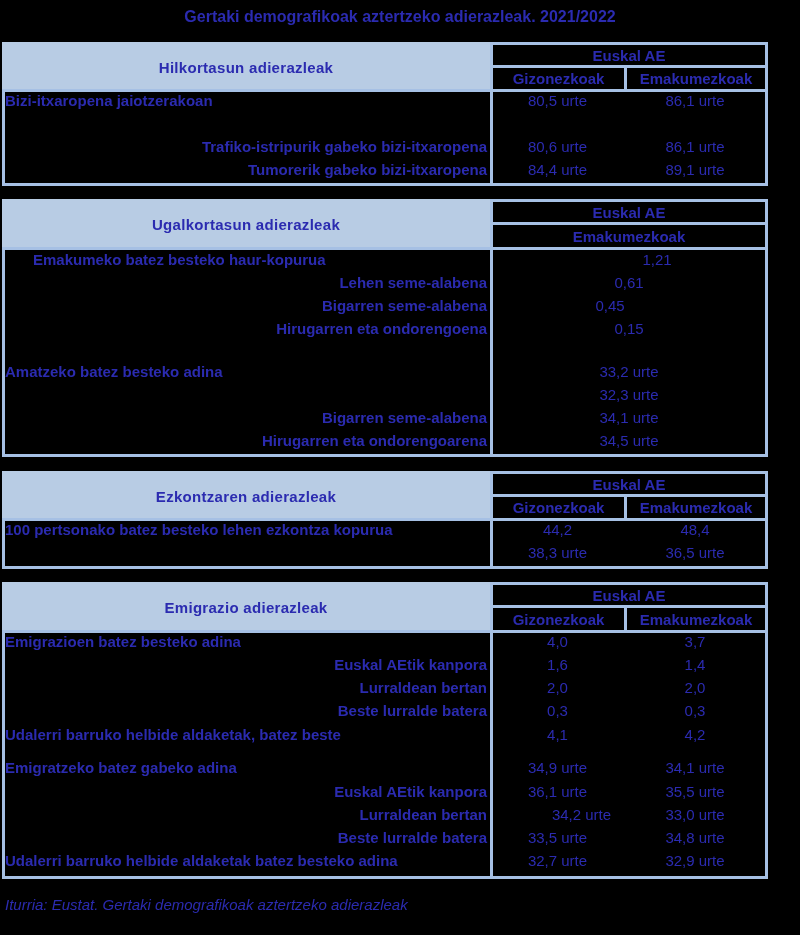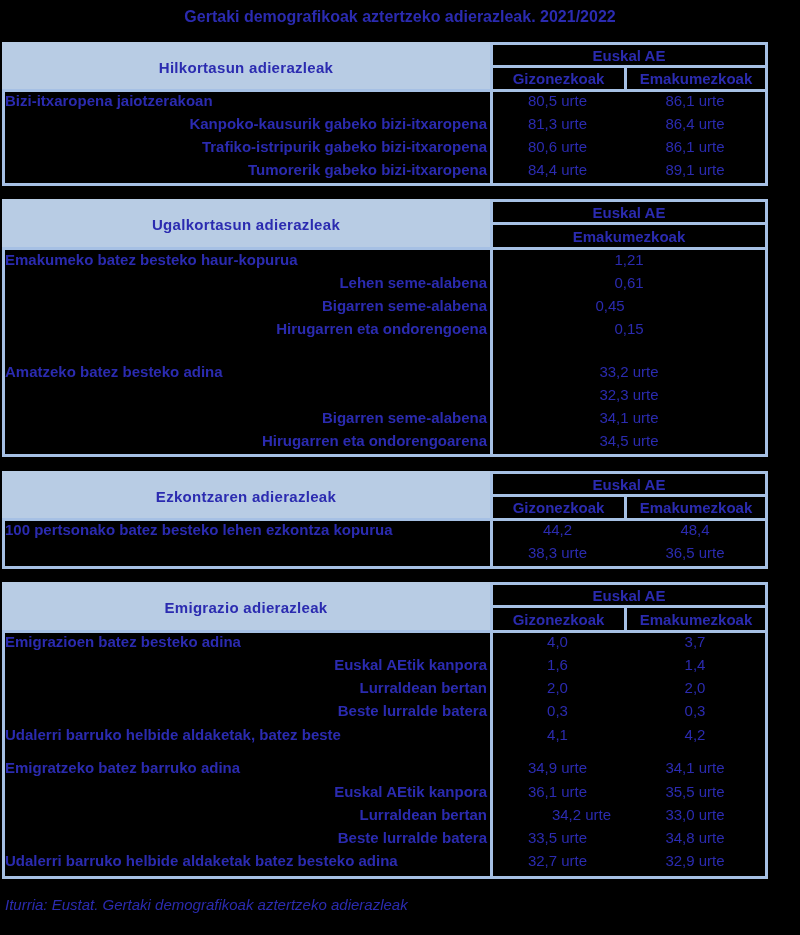--- a/index.html
+++ b/index.html
@@ -34,45 +34,40 @@
   <div class="hcell" style="left:488px;width:137px;top:23px;height:27px;">Gizonezkoak</div>
   <div class="hcell" style="left:622px;right:0;top:23px;height:27px;">Emakumezkoak</div>
   <div class="body-box" style="top:47px;height:97px;">
     <div class="divider"></div>
   </div>
   <div class="row" style="top:50px;">
     <span class="lbl">Bizi-itxaropena jaiotzerakoan</span>
     <span class="val" style="left:488px;width:135px;">80,5 urte</span>
     <span class="val" style="left:623px;width:140px;">86,1 urte</span>
   </div>
-  <div class="row" style="top:73px;">
-    <span class="lbl right">Kanpoko-kausurik gabeko bizi-itxaropena</span>
-    <span class="val" style="left:488px;width:135px;">81,3 urte</span>
-    <span class="val" style="left:623px;width:140px;">86,4 urte</span>
-  </div>
   <div class="row" style="top:96px;">
     <span class="lbl right">Trafiko-istripurik gabeko bizi-itxaropena</span>
     <span class="val" style="left:488px;width:135px;">80,6 urte</span>
     <span class="val" style="left:623px;width:140px;">86,1 urte</span>
   </div>
   <div class="row" style="top:119px;">
     <span class="lbl right">Tumorerik gabeko bizi-itxaropena</span>
     <span class="val" style="left:488px;width:135px;">84,4 urte</span>
     <span class="val" style="left:623px;width:140px;">89,1 urte</span>
   </div>
 </div>
 
 <div class="block" style="top:199px;height:258px;">
   <div class="hdr-left" style="height:51px;">Ugalkortasun adierazleak</div>
   <div class="hcell" style="left:488px;right:0;top:0;height:26px;">Euskal AE</div>
   <div class="hcell" style="left:488px;right:0;top:23px;height:28px;">Emakumezkoak</div>
   <div class="body-box" style="top:48px;height:210px;">
     <div class="divider"></div>
   </div>
-  <div class="row" style="top:52px;">
+  <div class="row" style="top:52px;margin-left:28px;">
     <span class="lbl">Emakumeko batez besteko haur-kopurua</span>
     <span class="val" style="left:488px;width:278px;">1,21</span>
   </div>
   <div class="row" style="top:75px;">
     <span class="lbl right">Lehen seme-alabena</span>
     <span class="val" style="left:488px;width:278px;">0,61</span>
   </div>
   <div class="row" style="top:98px;">
     <span class="lbl right">Bigarren seme-alabena</span>
     <span class="val" style="left:488px;width:240px;">0,45</span>
@@ -144,21 +139,21 @@
     <span class="lbl right">Beste lurralde batera</span>
     <span class="val" style="left:488px;width:135px;">0,3</span>
     <span class="val" style="left:623px;width:140px;">0,3</span>
   </div>
   <div class="row" style="top:144px;">
     <span class="lbl">Udalerri barruko helbide aldaketak, batez beste</span>
     <span class="val" style="left:488px;width:135px;">4,1</span>
     <span class="val" style="left:623px;width:140px;">4,2</span>
   </div>
   <div class="row" style="top:177px;">
-    <span class="lbl">Emigratzeko batez barruko adina</span>
+    <span class="lbl">Emigratzeko batez gabeko adina</span>
     <span class="val" style="left:488px;width:135px;">34,9 urte</span>
     <span class="val" style="left:623px;width:140px;">34,1 urte</span>
   </div>
   <div class="row" style="top:201px;">
     <span class="lbl right">Euskal AEtik kanpora</span>
     <span class="val" style="left:488px;width:135px;">36,1 urte</span>
     <span class="val" style="left:623px;width:140px;">35,5 urte</span>
   </div>
   <div class="row" style="top:224px;">
     <span class="lbl right">Lurraldean bertan</span>

